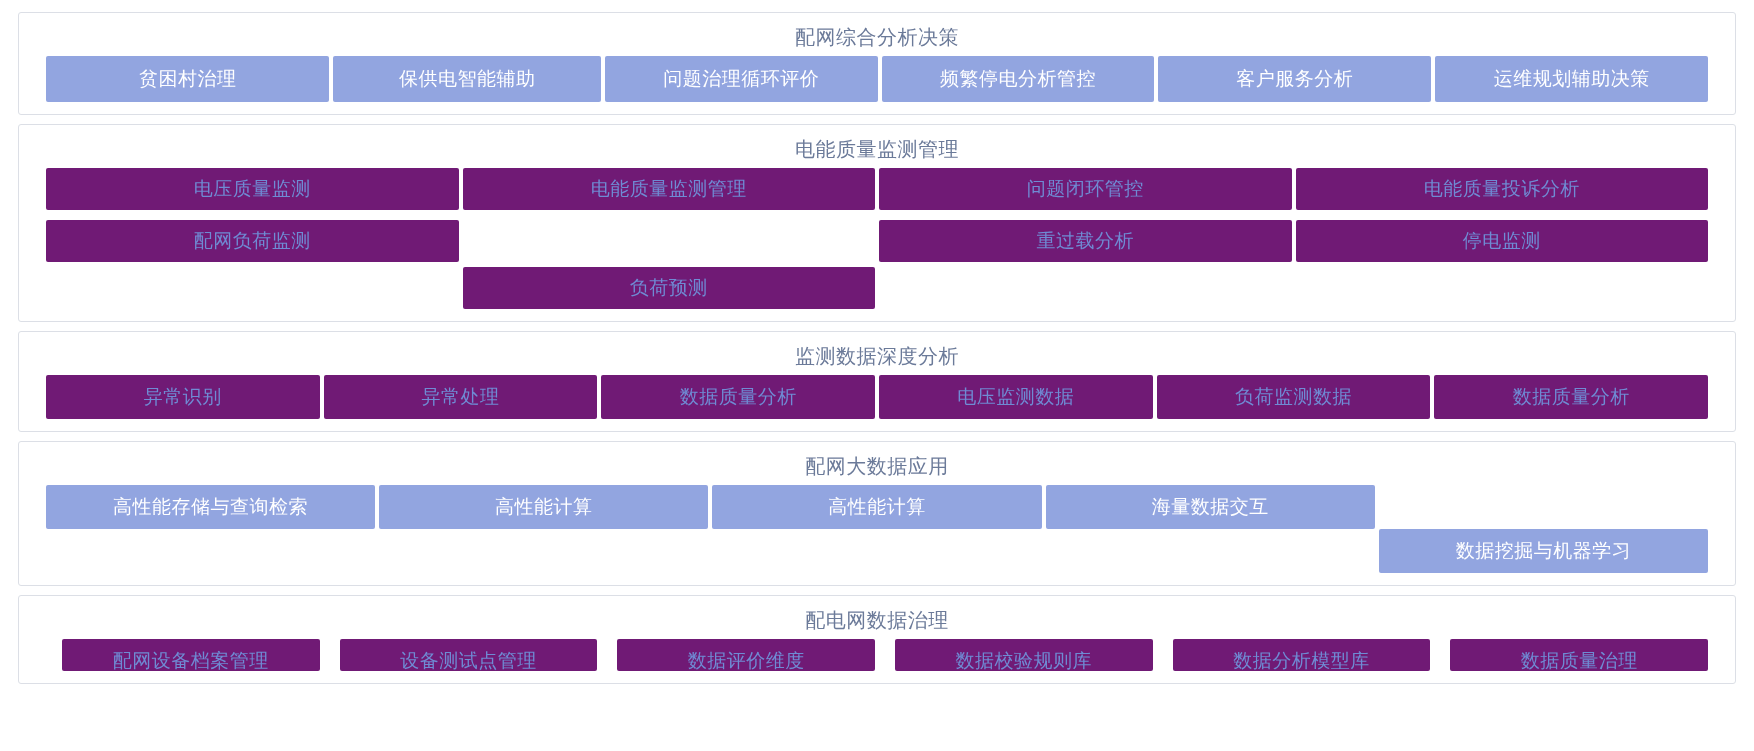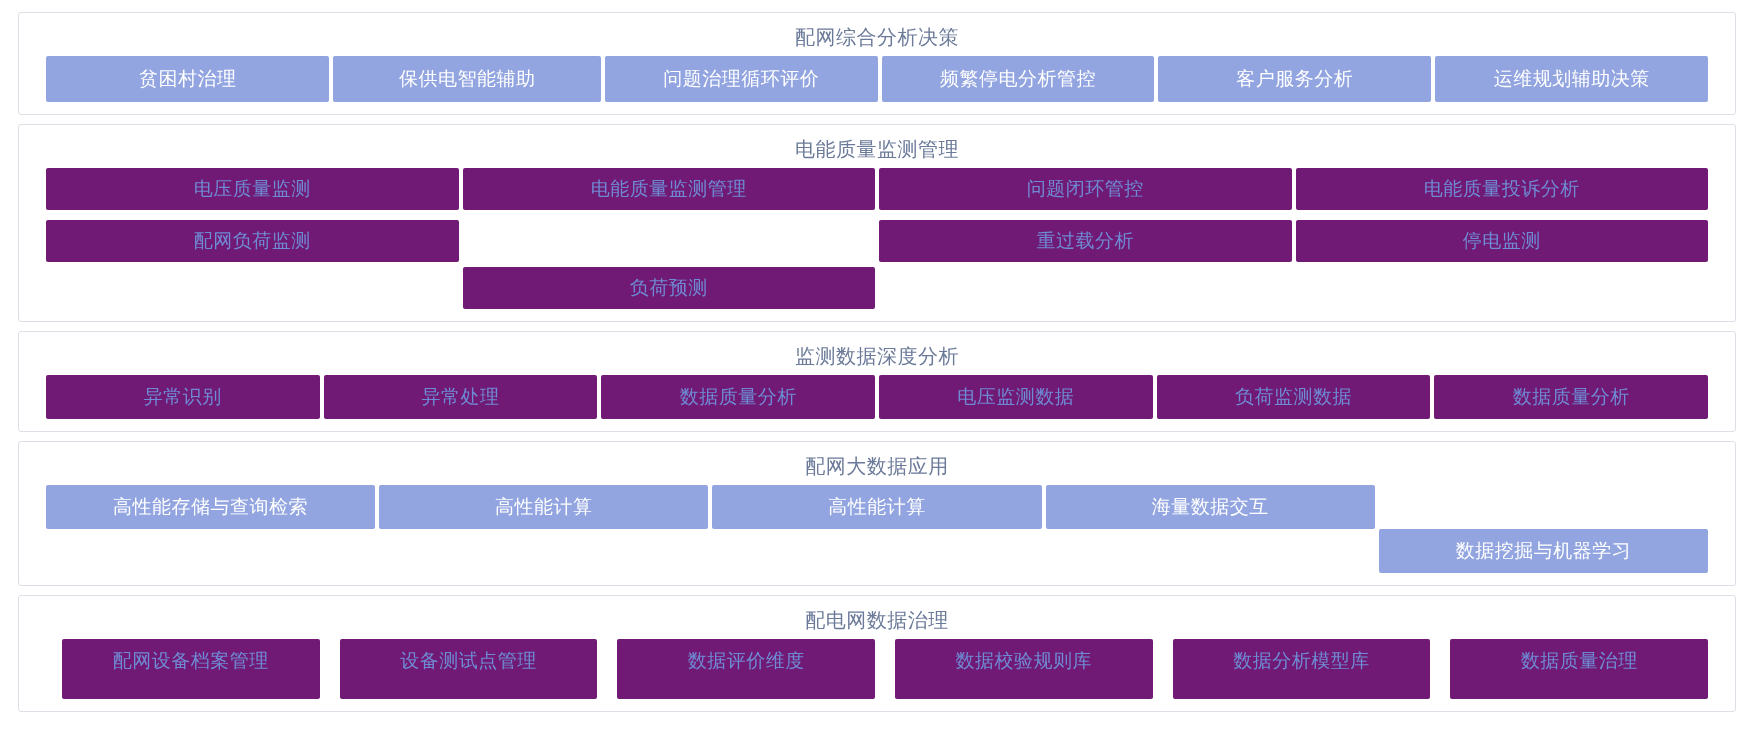--- a/index.html
+++ b/index.html
@@ -77,21 +77,21 @@
   .cell.mint {
     background: #701a75;
     color: #6f8bd4;
   }
 
   
   .s1 .cell { height: 46px; line-height: 46px; }
   .s2 .cell { height: 42px; line-height: 42px; }
   .s3 .cell { height: 44px; line-height: 44px; }
   .s4 .cell { height: 44px; line-height: 44px; }
-  .s5 .cell { height: 60px; line-height: 44px; margin-left: 16px; }
+  .s5 .cell { height: 32px; line-height: 44px; margin-left: 16px; }
 </style>
 </head>
 <body>
 
 <div id="page">
     <div class="section s1">
       <div class="section-title">配网综合分析决策</div>
       <div class="row">
         <div class="cell solid" style="flex-grow: 1.06;">贫困村治理</div>
         <div class="cell solid" style="flex-grow: 1;">保供电智能辅助</div>

